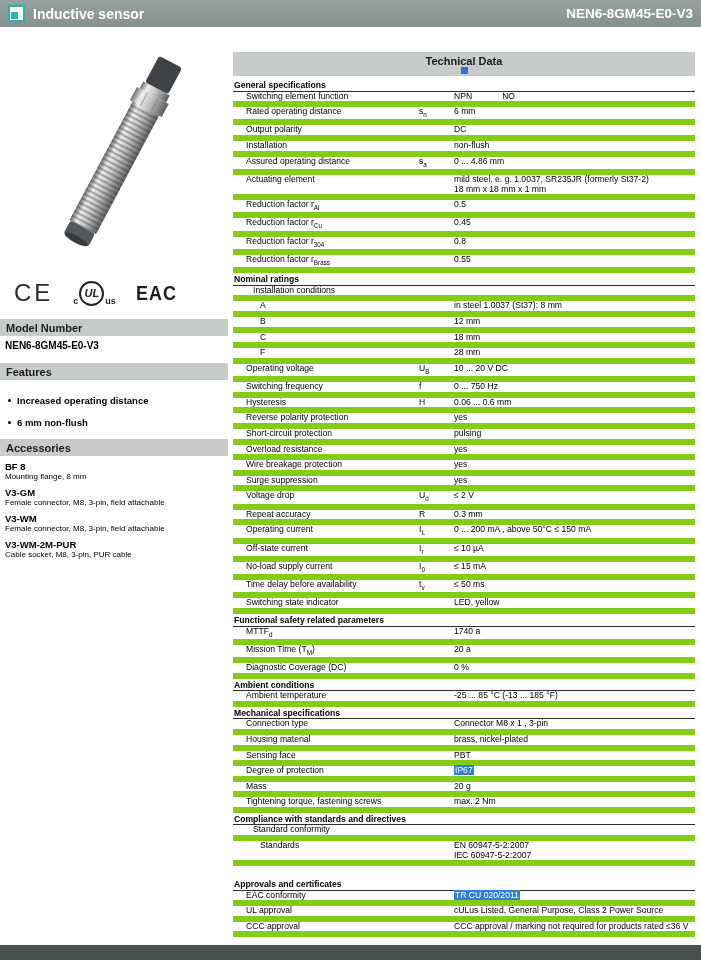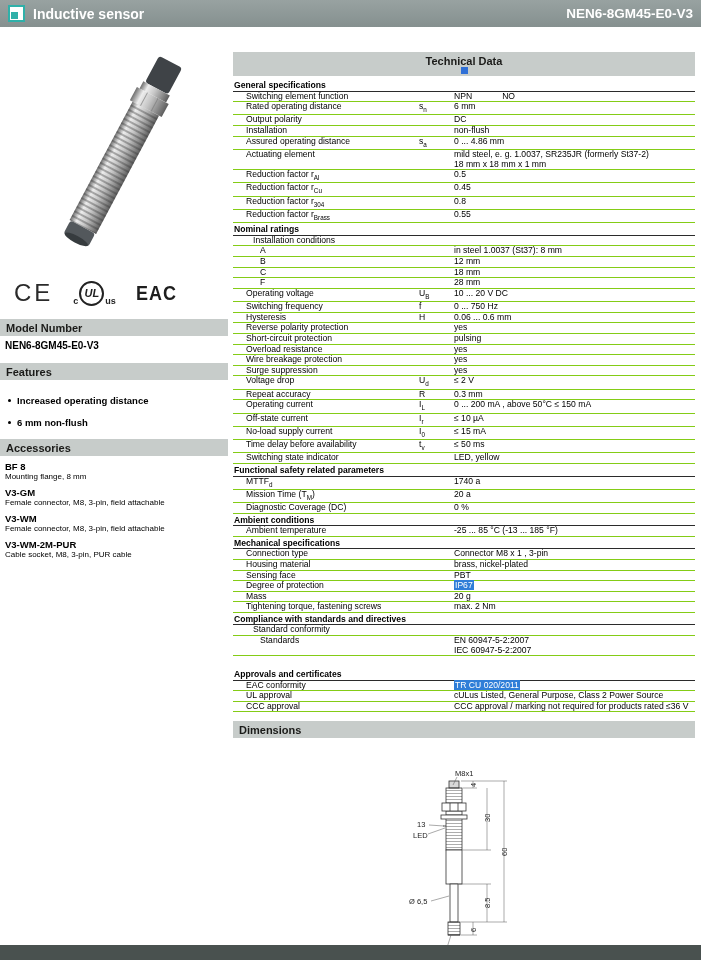--- a/index.html
+++ b/index.html
@@ -38,21 +38,21 @@
 
   
   .rightcol{position:absolute;top:27px;left:233px;width:462px;}
   .tech-bar{margin-top:25px;margin-bottom:4px;display:flex;justify-content:space-between;align-items:center;}
   .blue-dot{width:7px;height:7px;background:#2f6fd6;flex:0 0 auto;}
 
   
   #tech-rows{font-size:8.6px;}
   .theading{font-weight:bold;border-bottom:1px solid #2b2b2b;line-height:10.5px;margin-top:1px;padding-left:1px;}
   .tsec:last-child .theading{margin-top:13px;}
-  .trow{display:grid;grid-template-columns:186px 35px 1fr;line-height:9.6px;border-bottom:1px solid #84cc16;align-items:start;}
+  .trow{display:grid;grid-template-columns:186px 35px 1fr;line-height:9.6px;border-bottom:6px solid #84cc16;align-items:start;}
   .trow .c-label{padding-left:13px;}
   .trow.ind2 .c-label{padding-left:27px;}
   .trow.subh{display:block;padding-left:7px;}
   .c-val{white-space:nowrap;}
   sub{font-size:6.3px;}
   .val-b{margin-left:30px;}
   .sel{background:#2f7ed8;color:#fff;padding:0 1px;}
 
   
   .dim-bar{margin-top:9px;}

